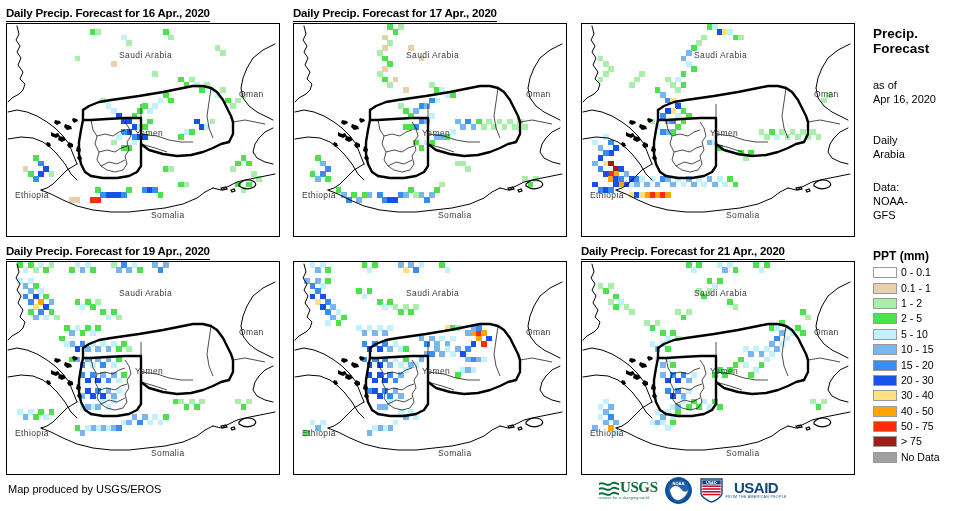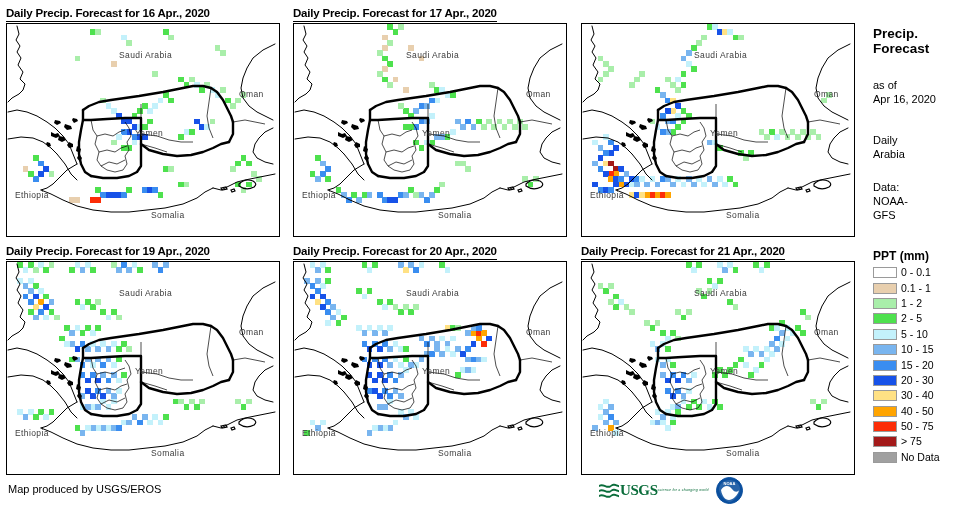--- a/index.html
+++ b/index.html
@@ -82,21 +82,21 @@
   .credit{
     position:absolute;left:8px;top:483px;
     font-size:11px;color:#000;white-space:nowrap;
   }
   .logos{
     position:absolute;left:598px;top:474px;
     display:flex;align-items:center;gap:7px;height:32px;
   }
   .logo{height:30px;display:flex;align-items:center;}
 
-  .usgs-wrap{display:flex;align-items:center;line-height:1;}
+  .usgs-wrap{display:flex;flex-direction:column;align-items:flex-start;line-height:1;}
   .usgs-main{display:flex;align-items:center;}
   .usgs-word{font-size:15px;font-weight:bold;color:#0b6d3b;letter-spacing:-0.4px;font-family:"Liberation Serif",serif;}
   .usgs-tag{font-size:3.6px;color:#0b6d3b;font-style:italic;letter-spacing:0.2px;margin-top:1px;}
 
   .usaid-wrap{display:flex;flex-direction:column;align-items:center;line-height:1;}
   .usaid-main{display:flex;align-items:center;gap:2px;}
   .usaid-word{font-size:15px;font-weight:bold;color:#11457e;letter-spacing:-0.5px;font-family:"Liberation Sans",sans-serif;}
   .usaid-tag{font-size:3.6px;color:#11457e;letter-spacing:0.3px;margin-top:1px;}
 
   .fews-wrap{display:flex;flex-direction:column;align-items:flex-start;line-height:1;}
@@ -814,23 +814,20 @@
   </g>
 </svg>
         <div class="clabel" style="left: 112px; top: 26px;">Saudi Arabia</div>
         <div class="clabel" style="left: 232px; top: 65px;">Oman</div>
         <div class="clabel" style="left: 128px; top: 104px;">Yemen</div>
         <div class="clabel" style="left: 8px; top: 166px;">Ethiopia</div>
         <div class="clabel" style="left: 144px; top: 186px;">Somalia</div>
       </div>
   </div>
 
-  <div class="panel" style="left:293px;top:241px;">
-    <div class="panel-title">Daily Precip. Forecast for 20 Apr., 2020</div>
-  </div>
   <div class="map" style="left:293px;top:261px;width:272px;height:212px;">
     <div class="mapinner" id="m4">
         <div class="cell" style="left: 15.5769px; top: 0px; width: 5.79231px; height: 5.85px; background: rgb(195, 241, 251);"></div>
         <div class="cell" style="left: 20.7692px; top: 5.25px; width: 5.79231px; height: 5.85px; background: rgb(121, 181, 239);"></div>
         <div class="cell" style="left: 25.9615px; top: 0px; width: 5.79231px; height: 5.85px; background: rgb(195, 241, 251);"></div>
         <div class="cell" style="left: 31.1538px; top: 5.25px; width: 5.79231px; height: 5.85px; background: rgb(78, 225, 78);"></div>
         <div class="cell" style="left: 67.5px; top: 0px; width: 5.79231px; height: 5.85px; background: rgb(78, 225, 78);"></div>
         <div class="cell" style="left: 72.6923px; top: 5.25px; width: 5.79231px; height: 5.85px; background: rgb(195, 241, 251);"></div>
         <div class="cell" style="left: 77.8846px; top: 0px; width: 5.79231px; height: 5.85px; background: rgb(78, 225, 78);"></div>
         <div class="cell" style="left: 103.846px; top: 0px; width: 5.79231px; height: 5.85px; background: rgb(121, 181, 239);"></div>
@@ -1318,16 +1315,34 @@
     <div class="logo">
       <svg width="27" height="27" viewBox="0 0 27 27">
         <circle cx="13.5" cy="13.5" r="13" fill="#0b4f9e"></circle>
         <path d="M13.5 3 C19 3 24 7 24 12 C24 18 18 24 13.5 25 C9 24 3 18 3 12 C3 7 8 3 13.5 3 Z" fill="#ffffff" opacity="0.12"></path>
         <path d="M5 13 C8 8 13 8 16 12 C19 16 22 15 23 13 C22 19 16 23 13 23 C9 23 6 19 5 13 Z" fill="#ffffff"></path>
         <circle cx="13.5" cy="13.5" r="13" fill="none" stroke="#0b4f9e" stroke-width="1"></circle>
         <text x="13.5" y="8" font-size="4" fill="#ffffff" text-anchor="middle" font-family="Liberation Sans, sans-serif" font-weight="bold">NOAA</text>
       </svg>
     </div>
 
+    <div class="logo">
+      <div class="usaid-main">
+        <svg width="25" height="26" viewBox="0 0 25 26">
+          <path d="M2 2 H23 V16 C23 21 13 25 12.5 25 C12 25 2 21 2 16 Z" fill="#ffffff" stroke="#11457e" stroke-width="1.4"></path>
+          <rect x="3.3" y="3.3" width="18.4" height="4.2" fill="#11457e"></rect>
+          <rect x="3.3" y="8.4" width="18.4" height="1.6" fill="#c8102e"></rect>
+          <rect x="3.3" y="11.2" width="18.4" height="1.6" fill="#c8102e"></rect>
+          <rect x="3.3" y="14" width="18.4" height="1.6" fill="#c8102e"></rect>
+          <path d="M3.6 16.8 H21.4 V16.9 C21.4 20 13 23.4 12.5 23.4 C12 23.4 3.6 20 3.6 16.9 Z" fill="#ffffff"></path>
+          <rect x="3.6" y="16.8" width="17.8" height="1.5" fill="#c8102e"></rect>
+          <text x="12.5" y="7" font-size="3.4" fill="#ffffff" text-anchor="middle" font-family="Liberation Sans, sans-serif" font-weight="bold">USAID</text>
+        </svg>
+        <div class="usaid-wrap">
+          <span class="usaid-word">USAID</span>
+          <span class="usaid-tag">FROM THE AMERICAN PEOPLE</span>
+        </div>
+      </div>
+    </div>
 
 
   </div>
 </div>
 
 </body></html>

